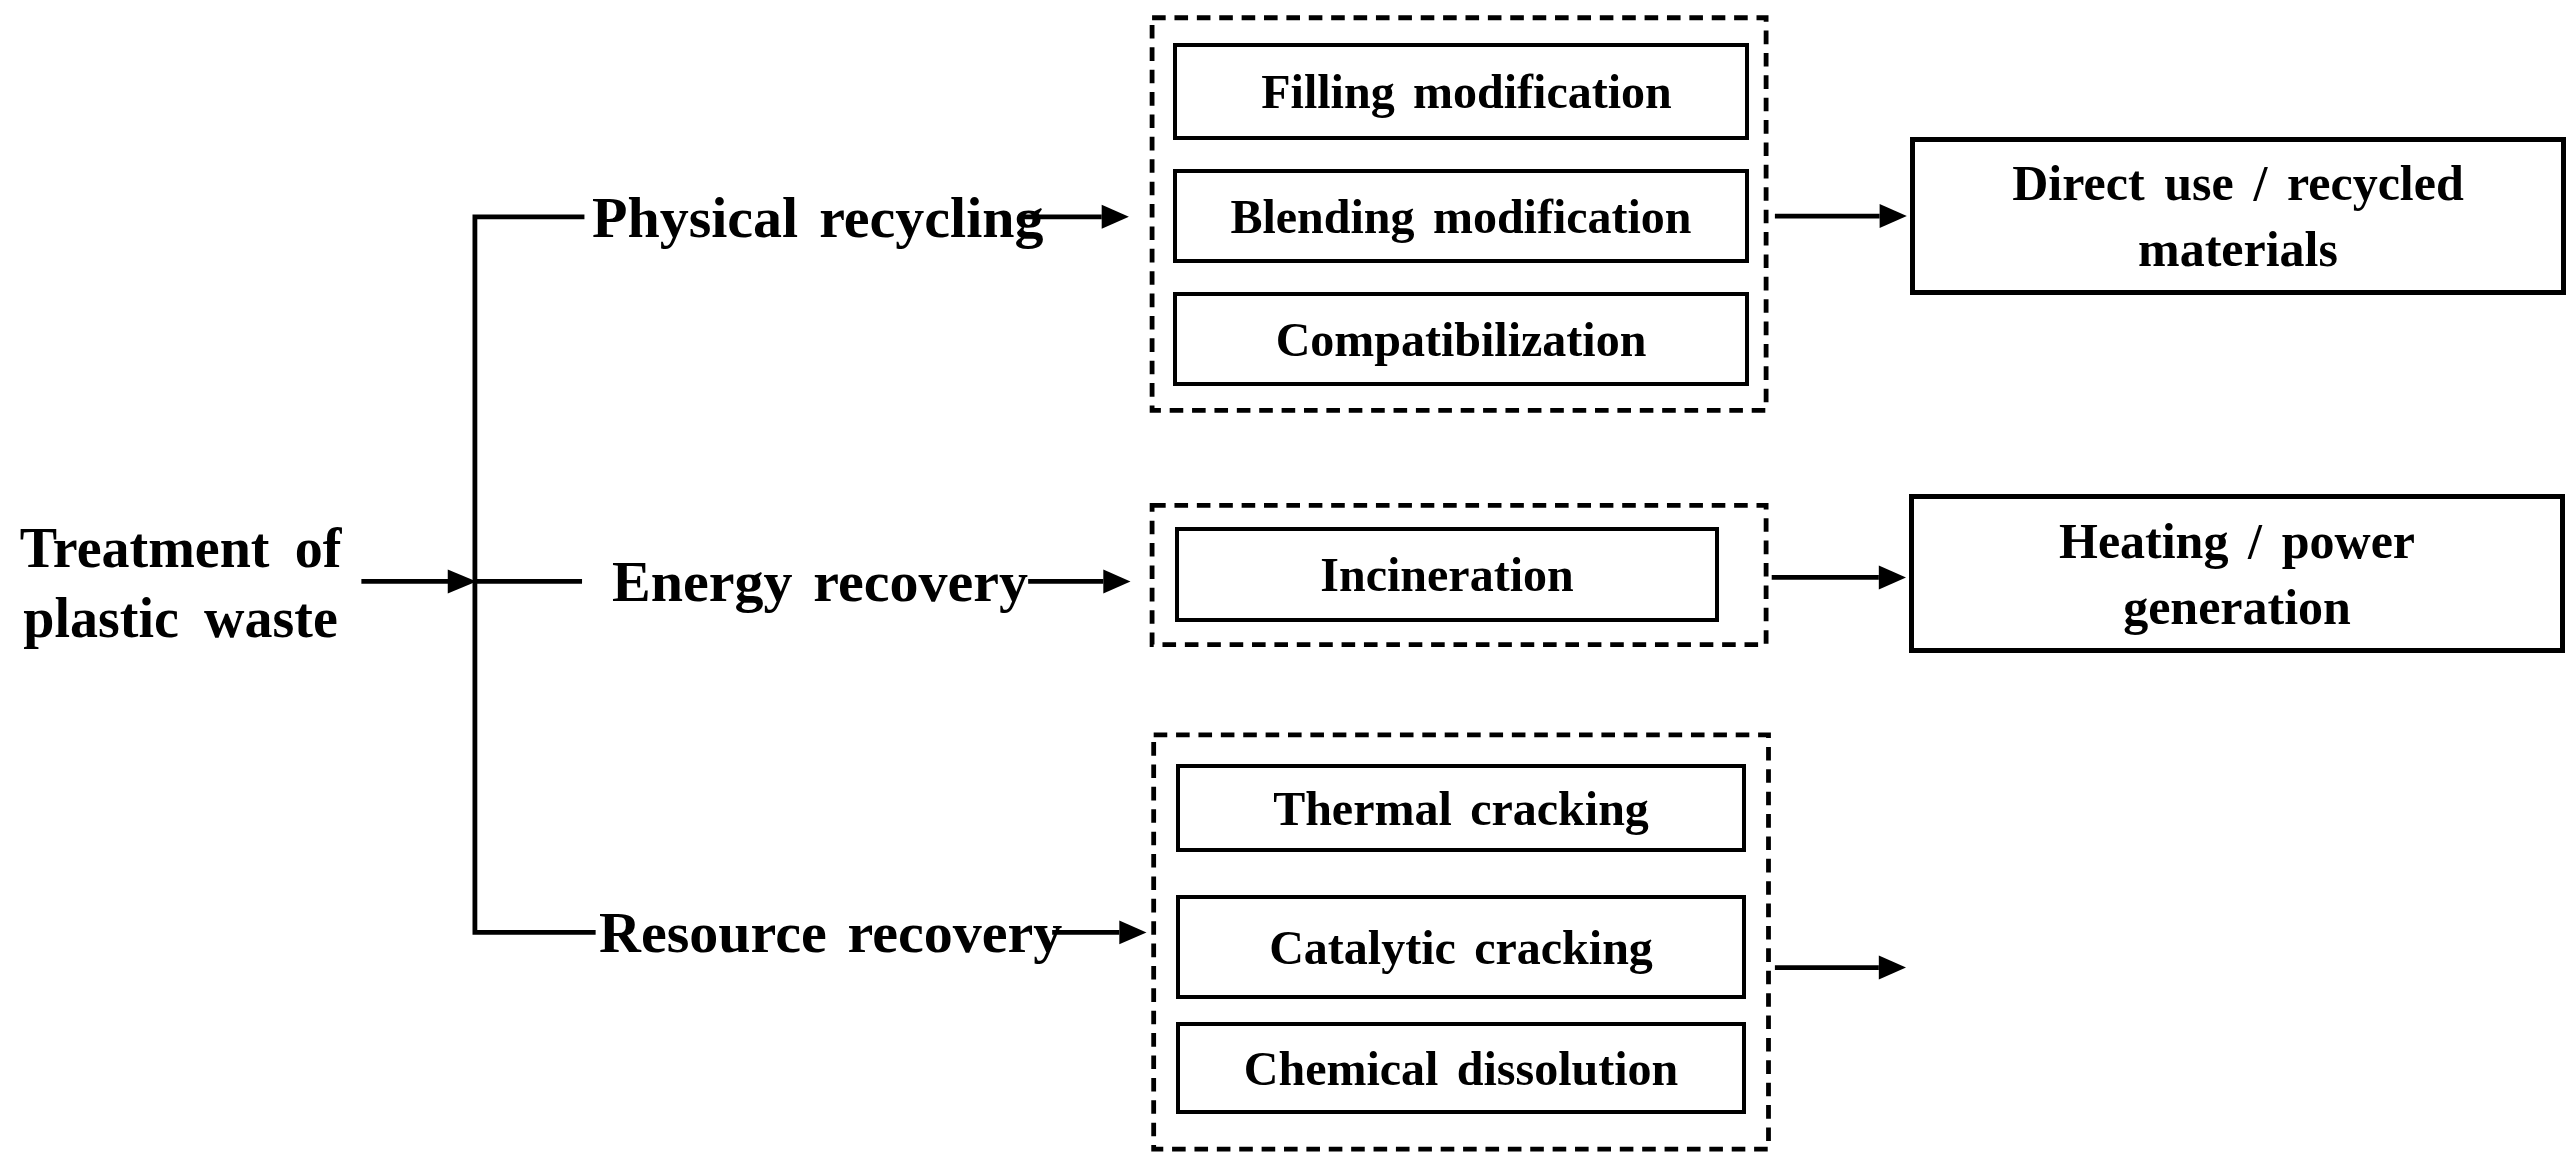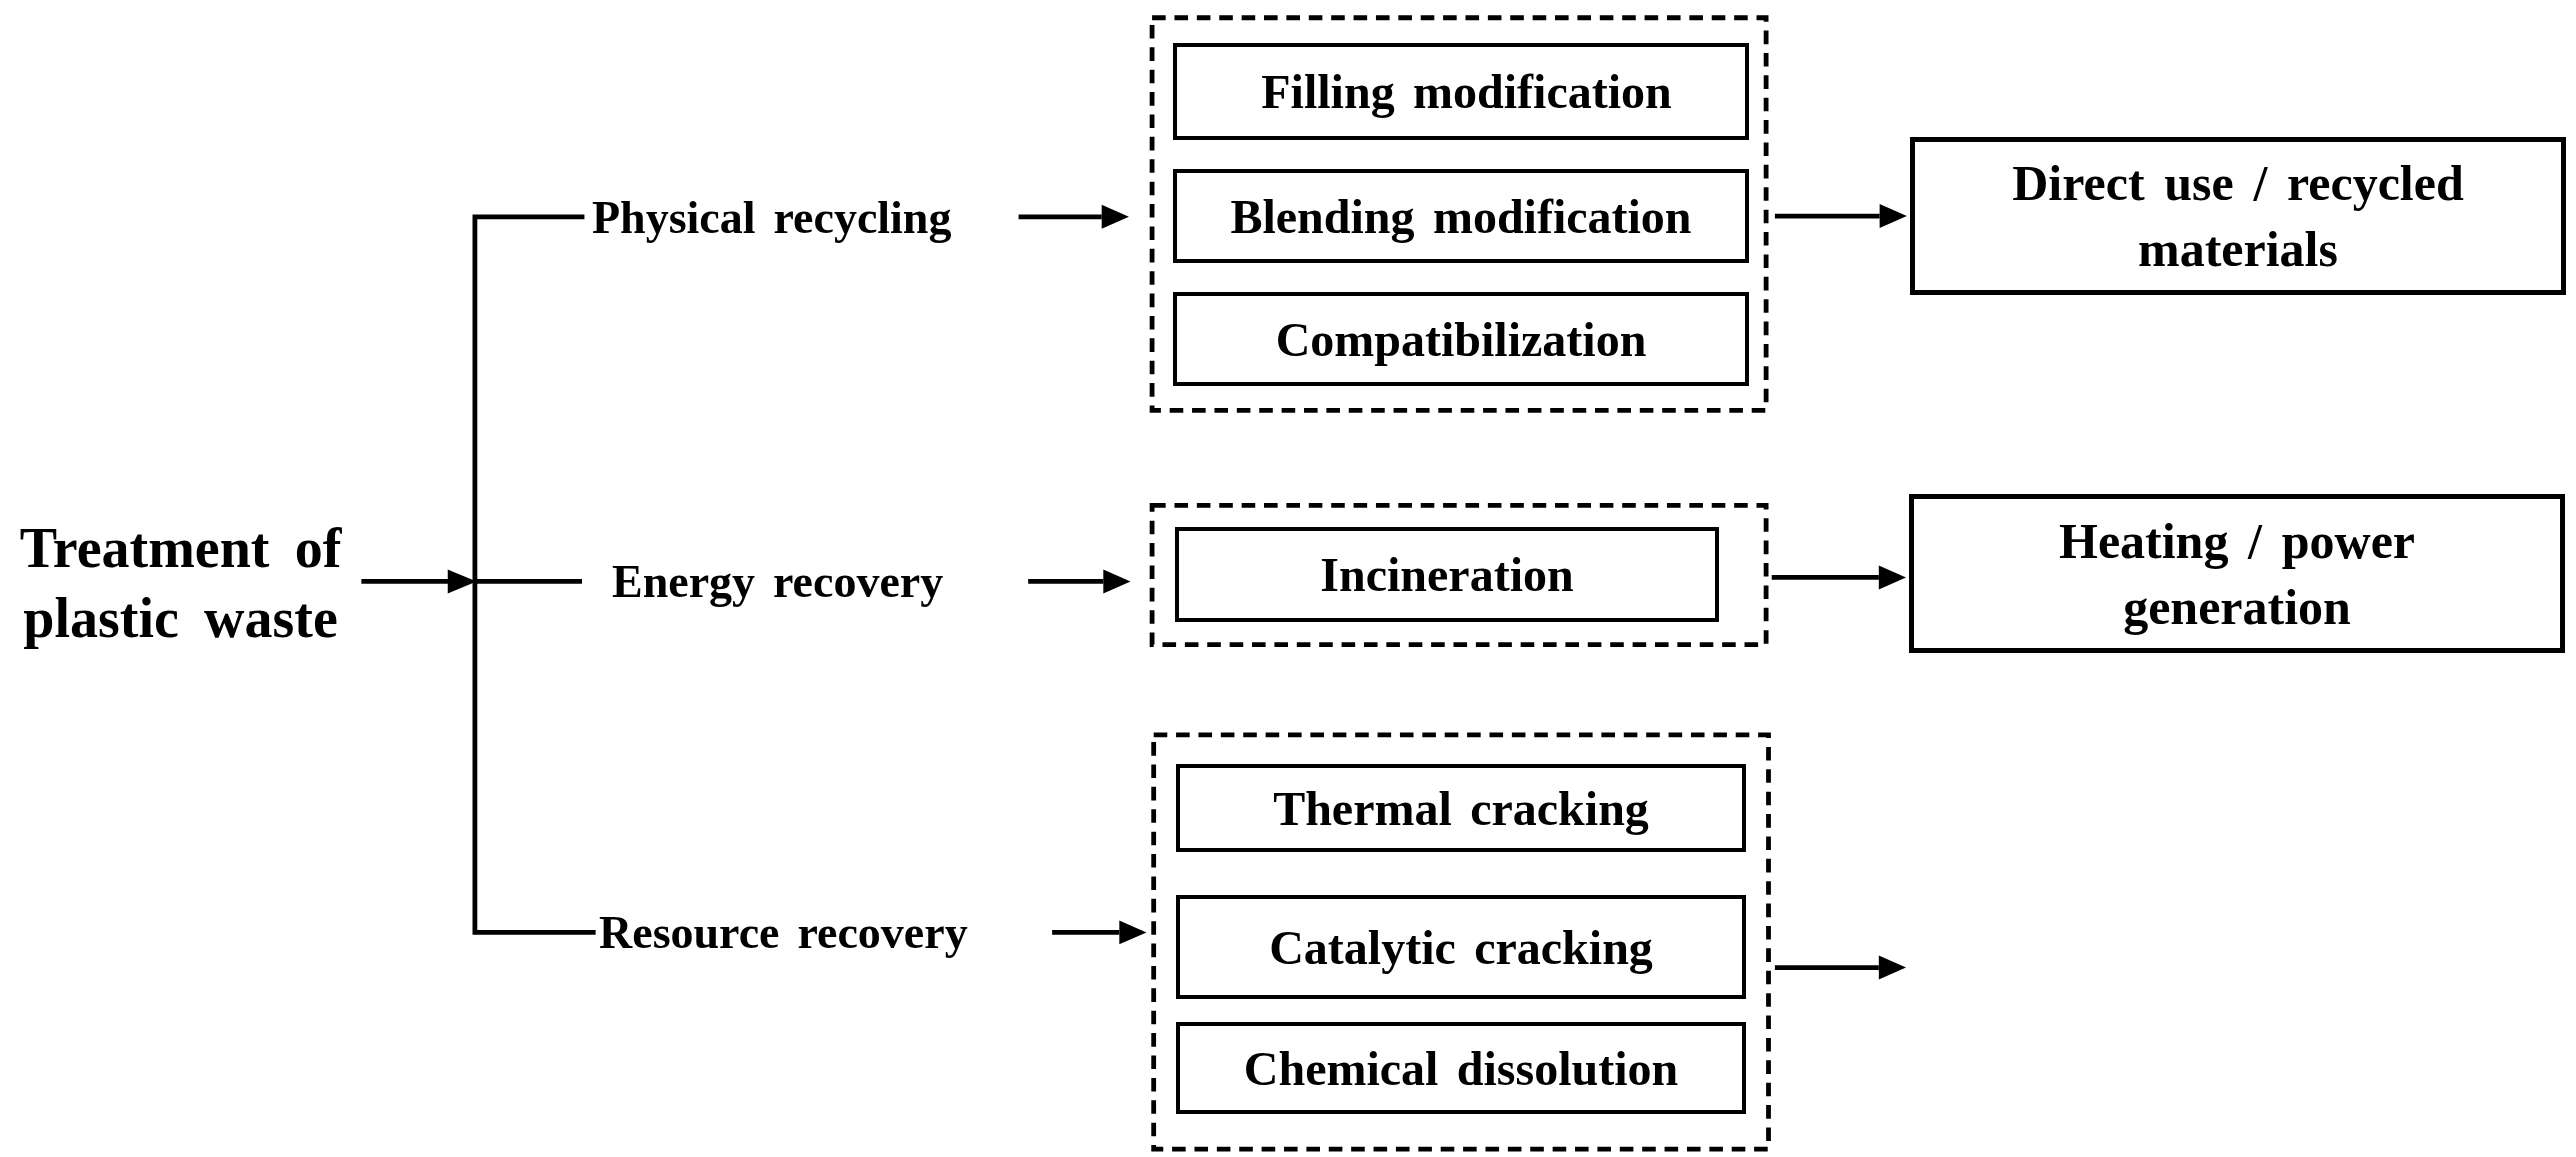--- a/index.html
+++ b/index.html
@@ -39,21 +39,21 @@
     line-height: 66px;
     border-width: 5.6px;
     text-align: center;
   }
   .output-box .line { white-space: nowrap; }
   .branch-label {
     position: absolute;
     display: flex;
     align-items: center;
     font-weight: 700;
-    font-size: 46px;
+    font-size: 58px;
     word-spacing: 6.4px;
     white-space: nowrap;
   }
   .root-label {
     position: absolute;
     font-weight: 700;
     font-size: 56px;
     line-height: 70px;
     word-spacing: 11.2px;
     text-align: center;

